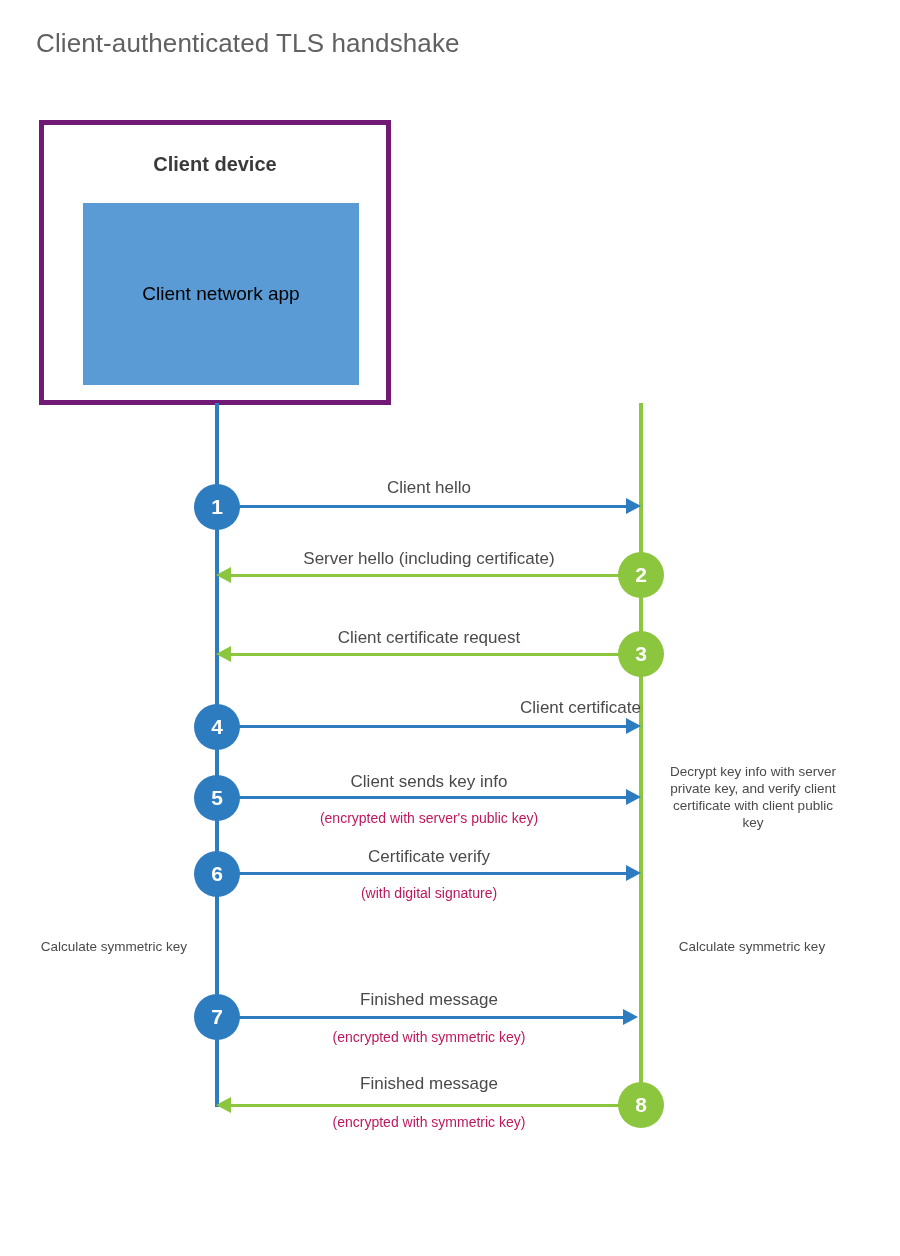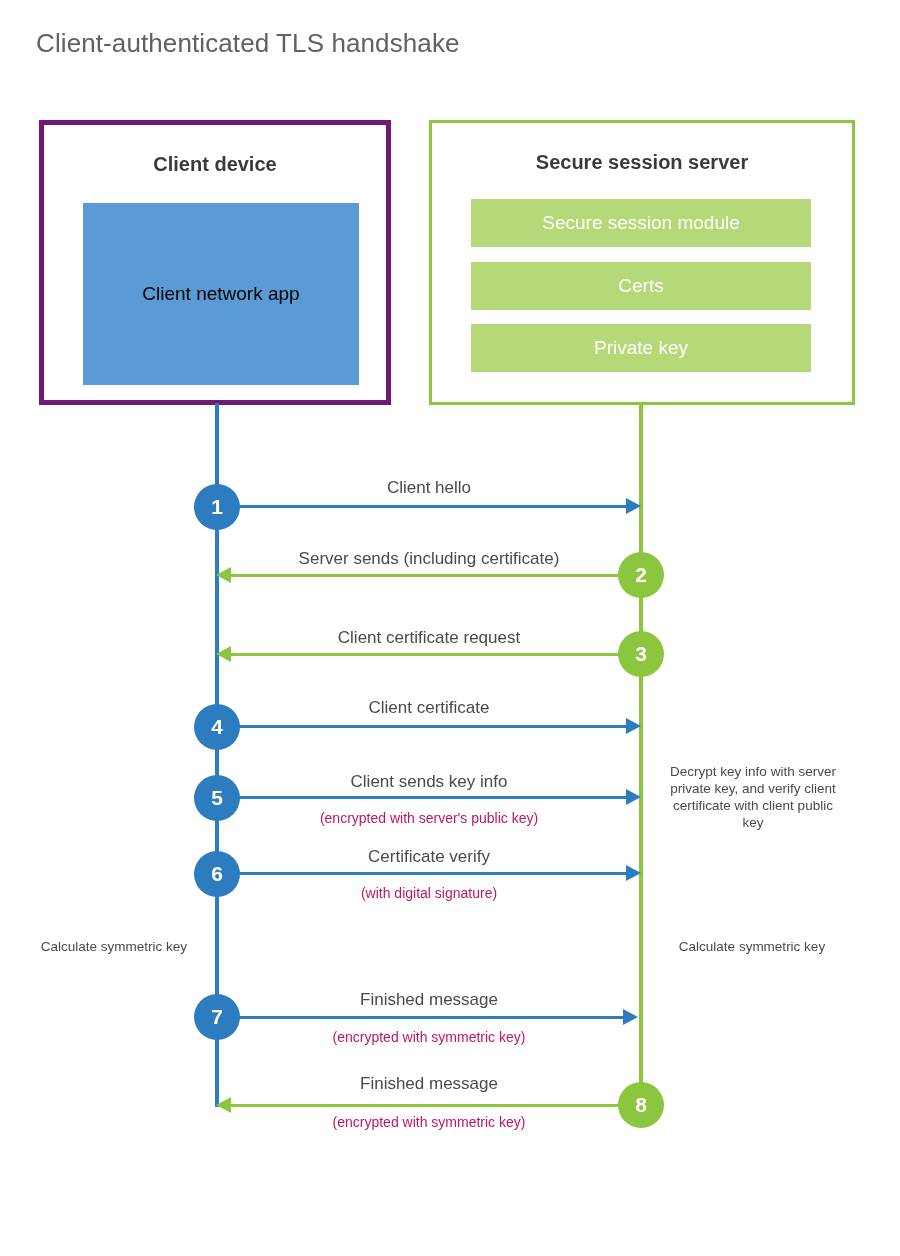--- a/index.html
+++ b/index.html
@@ -184,46 +184,40 @@
 
 <div id="page">
 
   <div class="page-title">Client-authenticated TLS handshake</div>
 
   <div class="actor-box" id="client-box">
     <div class="actor-title">Client device</div>
     <div class="app-block">Client network app</div>
   </div>
 
-  <div class="actor-box" id="server-box">
-    <div class="actor-title">Secure session server</div>
-    <div class="server-bar b0">Secure session module</div>
-    <div class="server-bar b1">Certs</div>
-    <div class="server-bar b2">Private key</div>
-  </div>
 
   <div class="lifeline" id="client-lifeline"></div>
   <div class="lifeline" id="server-lifeline"></div>
 
   <div class="msg-label" style="left:217px; top:478px; width:424px;">Client hello</div>
   <div class="msg-line blue" style="left:217px; top:505px; width:410px;"></div>
   <div class="arrow-head right blue" style="left:626px; top:498px;"></div>
   <div class="step-circle blue" style="left:194px; top:484px;">1</div>
 
-  <div class="msg-label" style="left:217px; top:549px; width:424px;">Server sends (including certificate)</div>
+  <div class="msg-label" style="left:217px; top:549px; width:424px;">Server hello (including certificate)</div>
   <div class="msg-line green" style="left:228px; top:574px; width:413px;"></div>
   <div class="arrow-head left green" style="left:216px; top:567px;"></div>
   <div class="step-circle green" style="left:618px; top:552px;">2</div>
 
   <div class="msg-label" style="left:217px; top:628px; width:424px;text-align:center;">Client certificate request</div>
   <div class="msg-line green" style="left:228px; top:653px; width:413px;"></div>
   <div class="arrow-head left green" style="left:216px; top:646px;"></div>
   <div class="step-circle green" style="left:618px; top:631px;">3</div>
 
-  <div class="msg-label" style="left:217px; top:698px; width:424px;">Client certificate</div>
+  <div class="msg-label" style="left:217px; top:698px; width:424px;text-align:right;">Client certificate</div>
   <div class="msg-line blue" style="left:217px; top:725px; width:410px;"></div>
   <div class="arrow-head right blue" style="left:626px; top:718px;"></div>
   <div class="step-circle blue" style="left:194px; top:704px;">4</div>
 
   <div class="msg-label" style="left:217px; top:772px; width:424px;">Client sends key info</div>
   <div class="msg-line blue" style="left:217px; top:796px; width:410px;"></div>
   <div class="arrow-head right blue" style="left:626px; top:789px;"></div>
   <div class="msg-sublabel" style="left:217px; top:810px; width:424px;">(encrypted with server's public key)</div>
   <div class="step-circle blue" style="left:194px; top:775px;">5</div>
 

